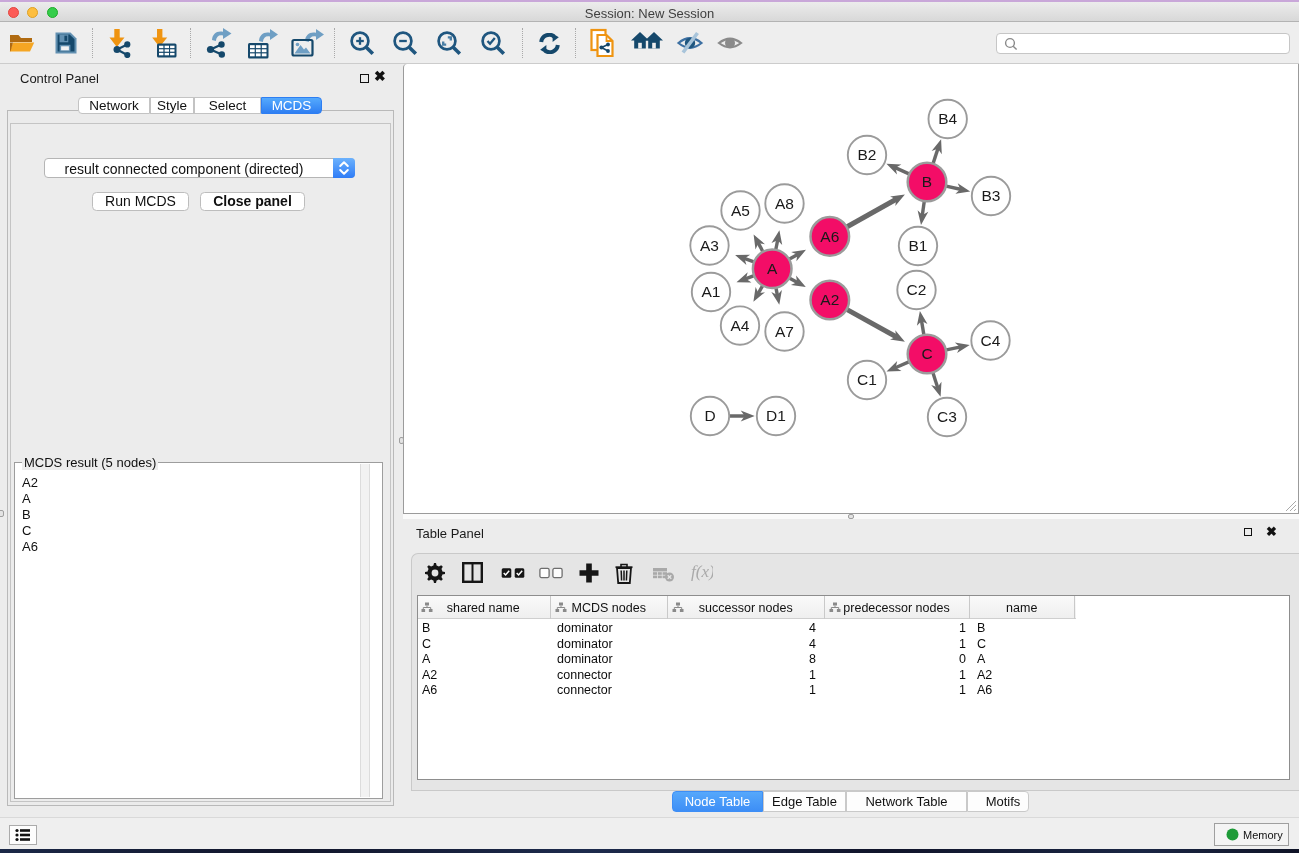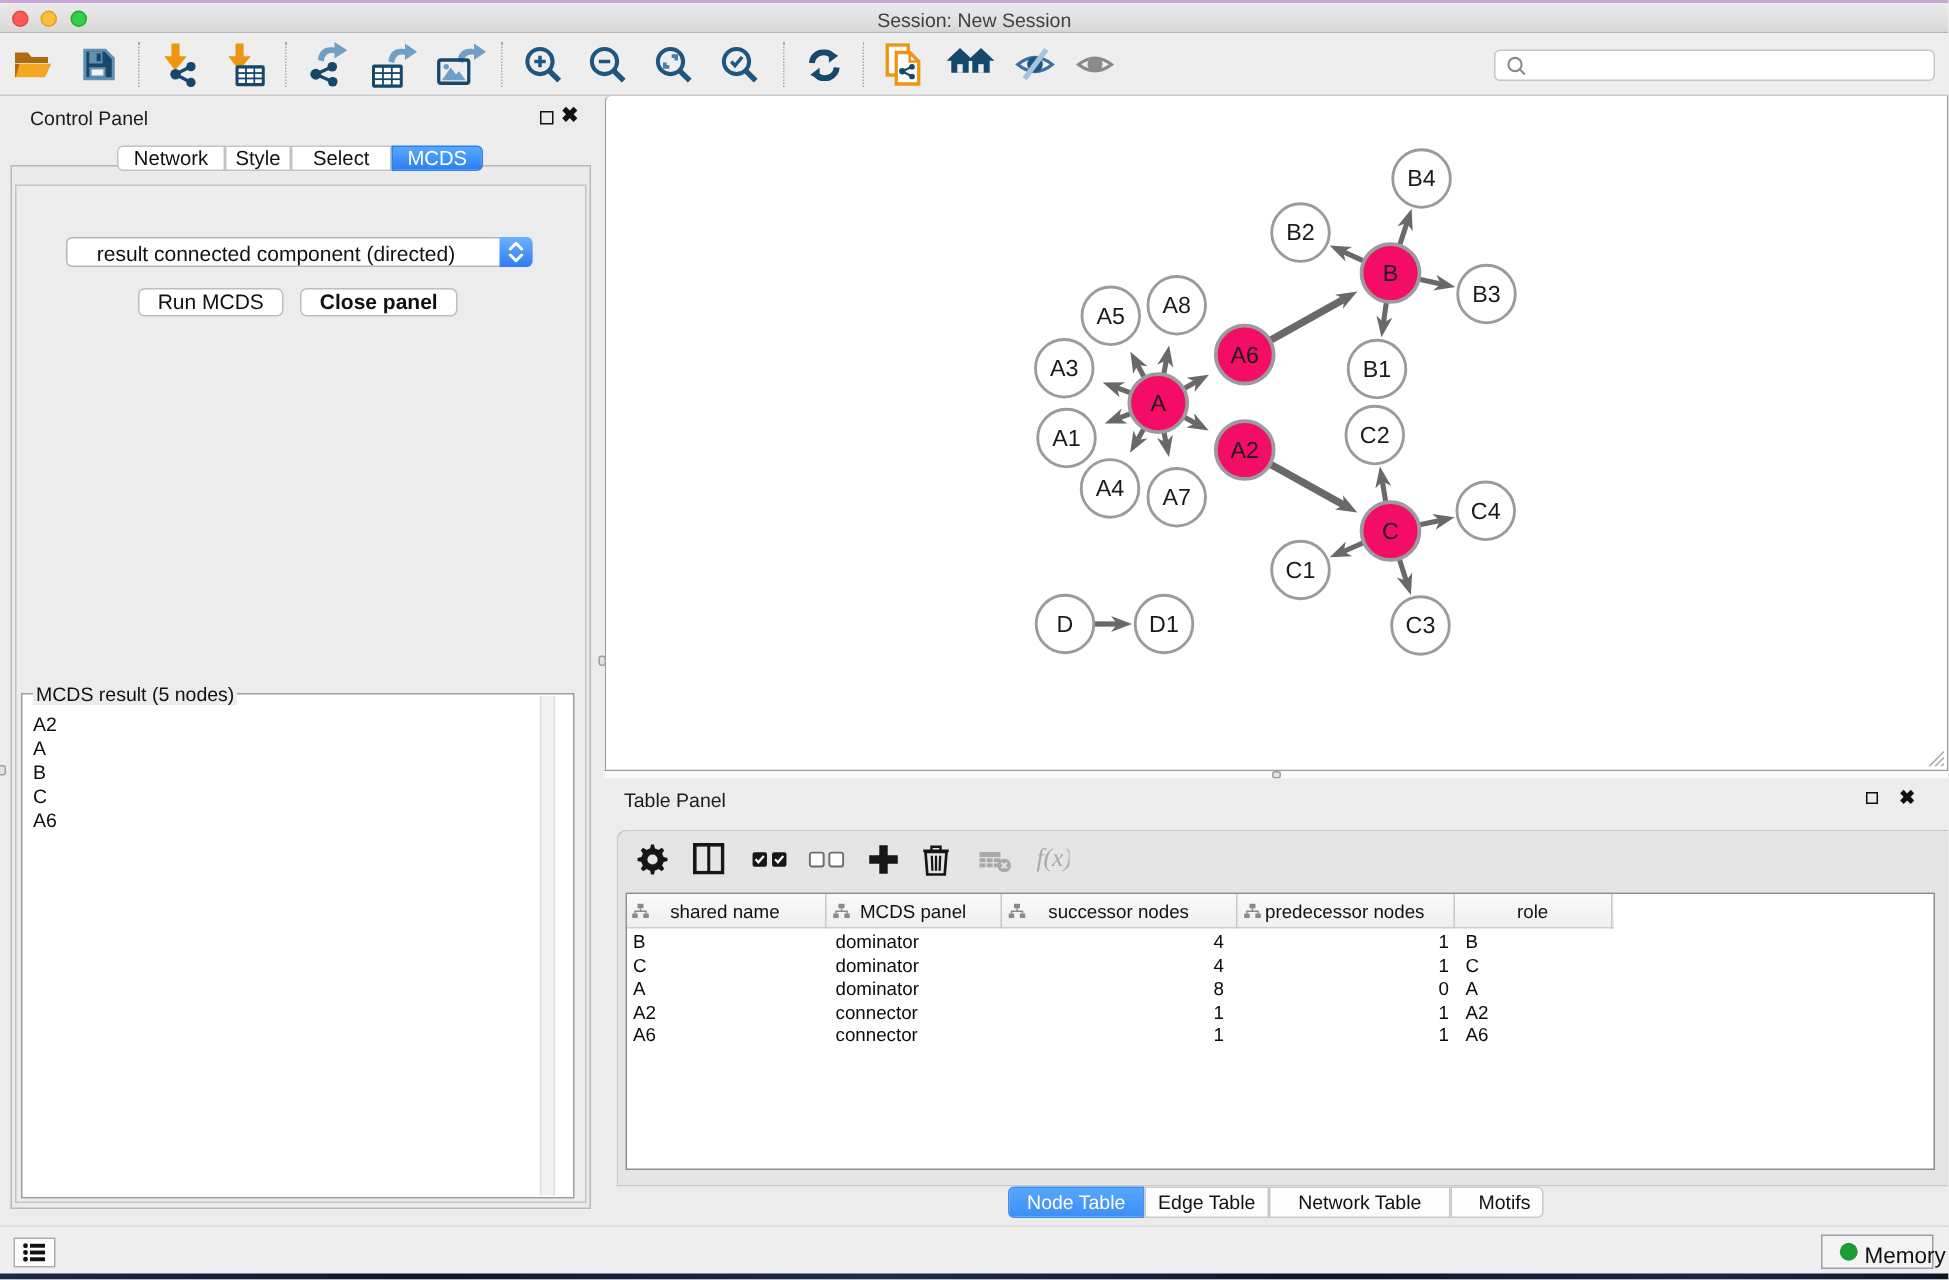--- a/index.html
+++ b/index.html
@@ -56,21 +56,21 @@
 .th { position:absolute; top:0; height:23px; border-right:1px solid #c9c9c9; font-size:12.5px; color:#111; }
 .thLbl { position:absolute; top:5px; left:0; right:0; text-align:center; }
 .td { position:absolute; font-size:12.5px; color:#0c0c0c; height:15.5px; }
 .tabb { position:absolute; top:272px; height:21px; background:#fdfdfd; border:1px solid #c9c9c9;
   font-size:13px; color:#111; text-align:center; line-height:19px; }
 .tabbsel { background:linear-gradient(#56a8fb,#3d8ef6); color:#fff; border-color:#3d8ef6; }
 
 #sb { left:0; top:817px; width:1299px; height:33px; background:#efefef; border-top:1px solid #d9d9d9; }
 #sbBtn { left:9px; top:7px; width:28px; height:20px; background:#fdfdfd; border:1px solid #ababab; }
 #memBtn { left:1214px; top:5px; width:75px; height:23px; background:#f4f4f4; border:1px solid #9f9f9f;
-  font-size:15px; color:#111; }
+  font-size:11px; color:#111; }
 #deskBottom { left:0; top:849px; width:1299px; height:4px; background:linear-gradient(90deg,#1b2847,#11152a 22%,#1d2b4d 45%,#10142a 68%,#1a2644 88%,#0f1326); }
 </style>
 </head>
 <body>
 <div id="deskTop" class="abs"></div>
 <div id="macbar" class="abs">
   <div class="tl" style="left:8px; background:#fc5b57; border:0.5px solid #e2463f;"></div>
   <div class="tl" style="left:27px; background:#fdbe3f; border:0.5px solid #dfa023;"></div>
   <div class="tl" style="left:47px; background:#35cd4b; border:0.5px solid #1eac29;"></div>
   <div id="macTitle" class="abs">Session: New Session</div>
@@ -399,42 +399,42 @@
           </svg>
           <div class="thLbl">shared name</div>
         </div>
         <div class="th" style="left:132.5px;width:117.5px;">
           <svg width="12" height="11" viewBox="0 0 12 11" style="position:absolute;left:4px;top:6px">
             <rect x="4" y="0.5" width="4" height="3" fill="#8a8a8a"></rect>
             <rect x="0.5" y="7" width="3.6" height="3" fill="#8a8a8a"></rect>
             <rect x="7.9" y="7" width="3.6" height="3" fill="#8a8a8a"></rect>
             <path d="M6 3.5 V5.5 M2.3 7 V5.5 H9.7 V7" fill="none" stroke="#8a8a8a" stroke-width="1"></path>
           </svg>
-          <div class="thLbl">MCDS panel</div>
+          <div class="thLbl">MCDS nodes</div>
         </div>
         <div class="th" style="left:250px;width:156.5px;">
           <svg width="12" height="11" viewBox="0 0 12 11" style="position:absolute;left:4px;top:6px">
             <rect x="4" y="0.5" width="4" height="3" fill="#8a8a8a"></rect>
             <rect x="0.5" y="7" width="3.6" height="3" fill="#8a8a8a"></rect>
             <rect x="7.9" y="7" width="3.6" height="3" fill="#8a8a8a"></rect>
             <path d="M6 3.5 V5.5 M2.3 7 V5.5 H9.7 V7" fill="none" stroke="#8a8a8a" stroke-width="1"></path>
           </svg>
           <div class="thLbl">successor nodes</div>
         </div>
         <div class="th" style="left:406.5px;width:145.0px;">
           <svg width="12" height="11" viewBox="0 0 12 11" style="position:absolute;left:4px;top:6px">
             <rect x="4" y="0.5" width="4" height="3" fill="#8a8a8a"></rect>
             <rect x="0.5" y="7" width="3.6" height="3" fill="#8a8a8a"></rect>
             <rect x="7.9" y="7" width="3.6" height="3" fill="#8a8a8a"></rect>
             <path d="M6 3.5 V5.5 M2.3 7 V5.5 H9.7 V7" fill="none" stroke="#8a8a8a" stroke-width="1"></path>
           </svg>
           <div class="thLbl">predecessor nodes</div>
         </div>
         <div class="th" style="left:551.5px;width:105.5px;">
-          <div class="thLbl">role</div>
+          <div class="thLbl">name</div>
         </div>
       </div>
 <div class="td" style="left:4px;top:25px;">B</div>
       <div class="td" style="left:139px;top:25px;">dominator</div>
       <div class="td" style="left:250px;top:25px;width:148px;text-align:right;">4</div>
       <div class="td" style="left:400px;top:25px;width:148px;text-align:right;">1</div>
       <div class="td" style="left:559px;top:25px;">B</div>
       <div class="td" style="left:4px;top:40.5px;">C</div>
       <div class="td" style="left:139px;top:40.5px;">dominator</div>
       <div class="td" style="left:250px;top:40.5px;width:148px;text-align:right;">4</div>

